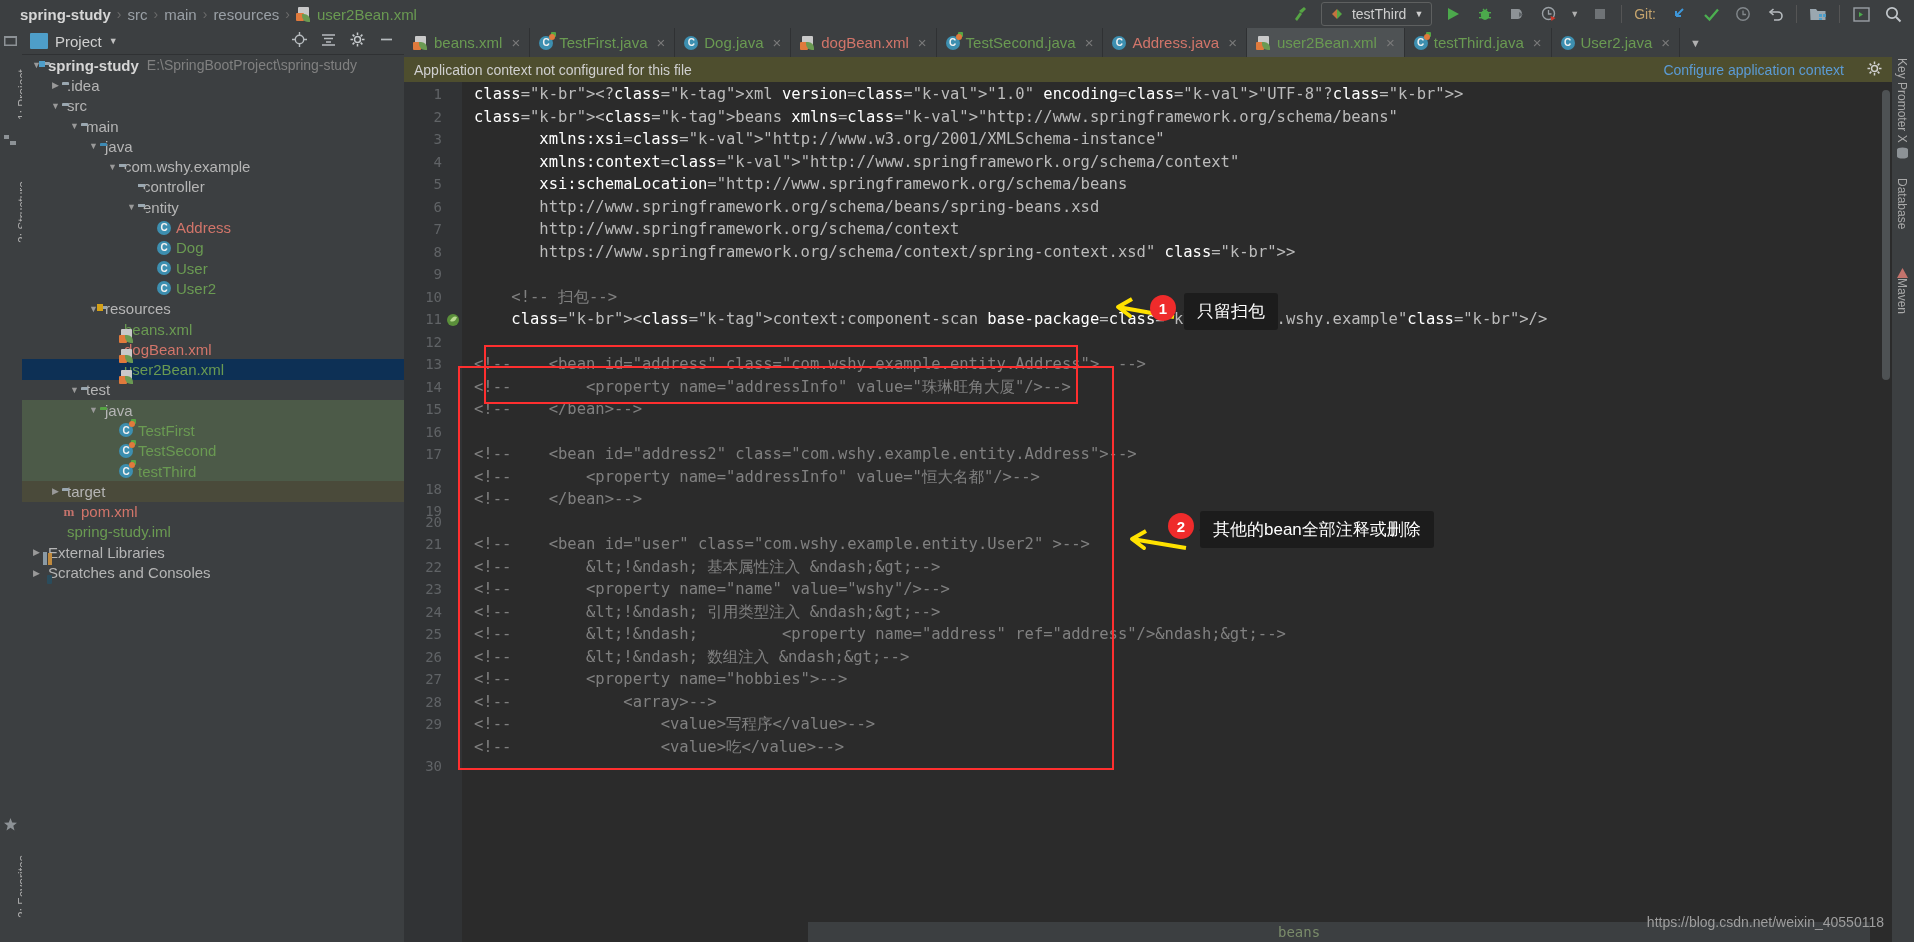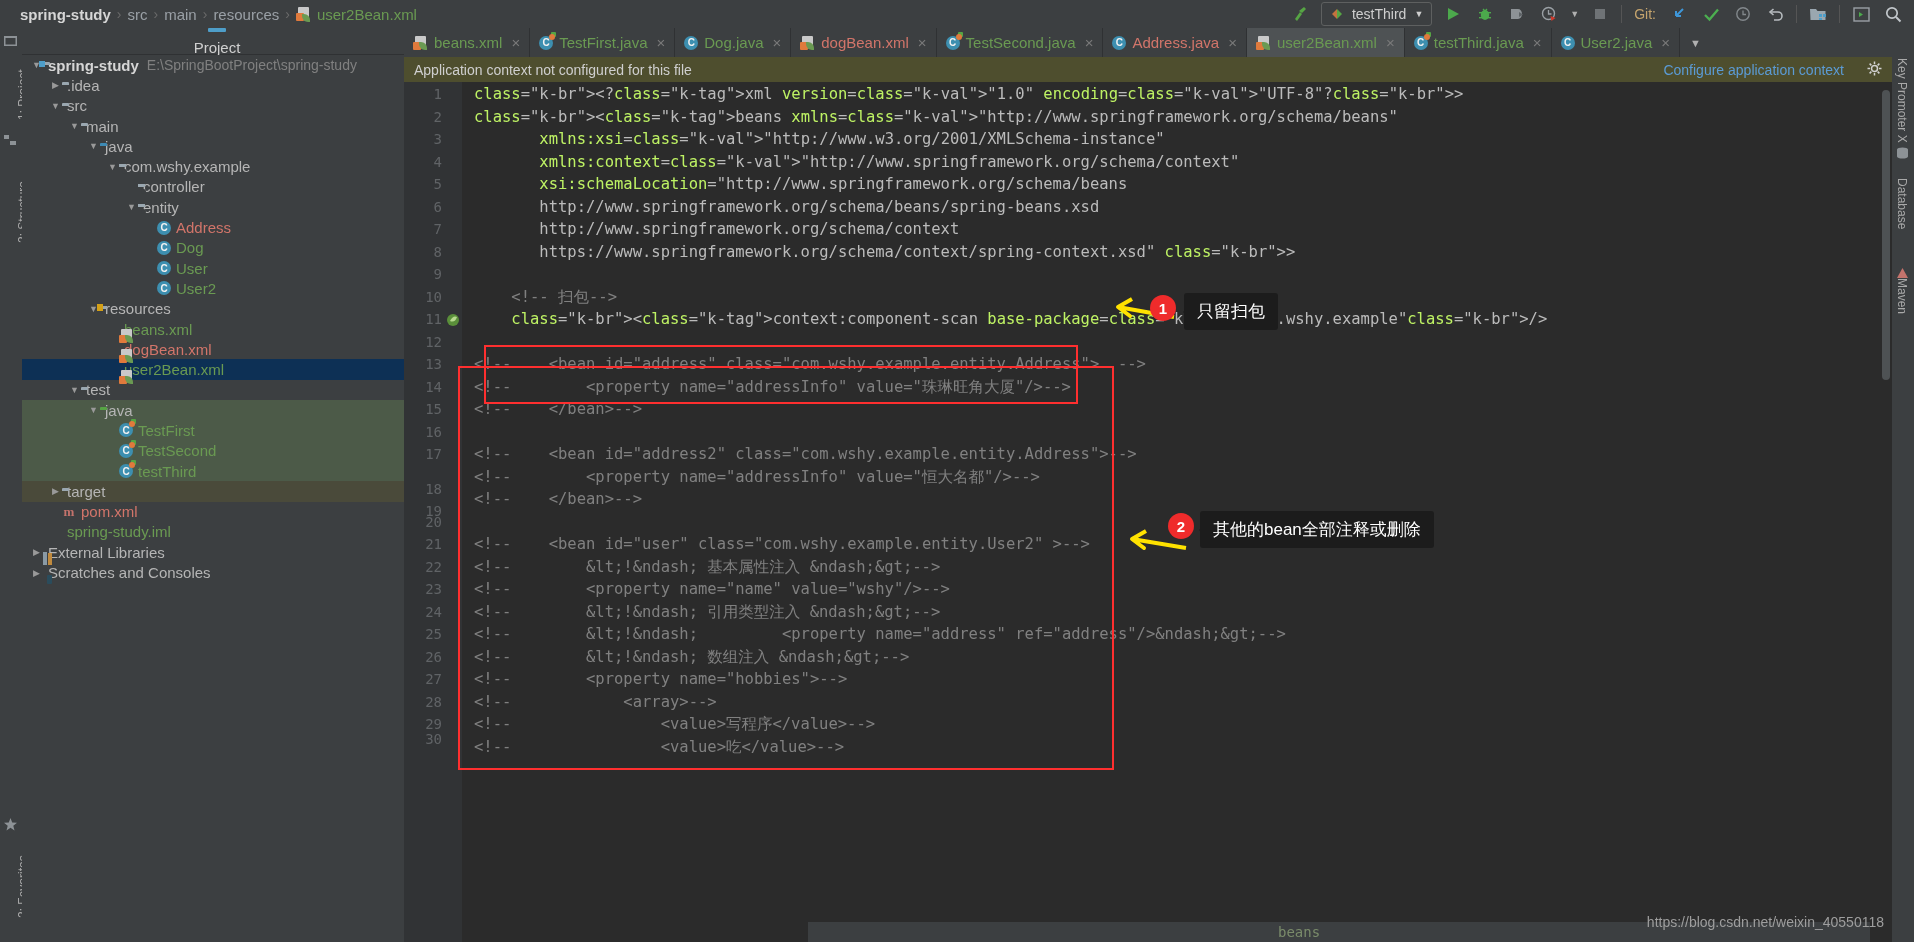--- a/index.html
+++ b/index.html
@@ -31,21 +31,21 @@
 
   
   .leftstrip{position:absolute;left:0;top:28px;width:22px;height:914px;background:#3c3f41;border-right:1px solid #2b2b2b;}
   .vtext{position:absolute;transform:rotate(-90deg);transform-origin:left top;white-space:nowrap;font-size:12px;color:#a9a9a9;}
 
   
   .rightstrip{position:absolute;right:0;top:28px;width:22px;height:914px;background:#3c3f41;border-left:1px solid #2b2b2b;}
 
   
   .projpanel{position:absolute;left:22px;top:28px;width:382px;height:914px;background:#3c3f41;}
-  .projhead{height:26px;display:flex;align-items:center;padding-left:8px;gap:7px;border-bottom:1px solid #2f3133;flex-direction:column;}
+  .projhead{height:26px;display:flex;align-items:center;padding-left:8px;gap:7px;border-bottom:1px solid #2f3133;}
   .projhead .ttl{font-size:15px;color:#d0d0d0;}
   .sqico{width:14px;height:12px;border:2px solid #4e9ec9;background:#4e9ec9;border-radius:1px;}
   .phicons{margin-left:auto;display:flex;align-items:center;gap:14px;padding-right:10px;}
   .tree{position:absolute;left:0;top:27px;width:382px;bottom:0;background:#3c3f41;overflow:hidden;}
   .row{height:20.3px;display:flex;align-items:center;font-size:15px;color:#b5b5b5;white-space:nowrap;}
   .row .arrow{width:13px;display:inline-block;text-align:center;font-size:9px;color:#999;flex:0 0 13px;}
   .ico{flex:0 0 auto;margin-right:5px;display:inline-block;position:relative;}
   .folder{width:15px;height:12px;background:#9aa7b0;border-radius:1px 2px 2px 2px;position:relative;}
   .folder:before{content:"";position:absolute;left:0;top:-3px;width:7px;height:3px;background:#9aa7b0;border-radius:1px 1px 0 0;}
   .folder.blue{background:#3e8ab4;}.folder.blue:before{background:#3e8ab4;}
@@ -89,21 +89,21 @@
 
   .notif{height:25px;background:#4e4e2e;display:flex;align-items:center;padding:0 10px;font-size:14px;color:#cfcfcf;}
   .notif .right{margin-left:auto;display:flex;align-items:center;gap:23px;}
   .notif a{color:#5b9bd5;text-decoration:none;}
 
   .codewrap{position:absolute;left:0;top:54px;right:0;bottom:0;background:#2b2b2b;display:flex;}
   .gutter{width:58px;background:#313335;position:relative;flex:0 0 58px;}
   .gutter .gn{position:absolute;right:20px;font-size:14px;color:#606366;font-family:"DejaVu Sans Mono",monospace;}
   .code{position:relative;flex:1;overflow:hidden;background:#2b2b2b;font-family:"DejaVu Sans Mono","Liberation Mono",monospace;font-size:15.5px;line-height:22.5px;white-space:pre;}
   .cl-line{position:absolute;left:12px;white-space:pre;}
-  .k-attr{color:#bef264;}
+  .k-attr{color:#ffffff;}
   .k-cmt{color:#808080;}
 
   .scrollv{position:absolute;right:0;top:54px;width:12px;bottom:0;background:#2b2b2b;}
   .scrollv .thumb{position:absolute;left:2px;top:8px;width:8px;height:290px;background:#4e5254;border-radius:4px;}
 
   
   .annbox{position:absolute;border:2px solid #ff2f2f;pointer-events:none;}
   .bubble{position:absolute;background:#1c1c1c;color:#fff;font-size:17px;padding:7px 13px;border-radius:3px;white-space:nowrap;}
   .bubble:before{content:"";position:absolute;left:-9px;top:50%;margin-top:-8px;border:8px solid transparent;border-right-color:#1c1c1c;}
   .numdot{position:absolute;width:26px;height:26px;border-radius:50%;background:#ef2b2b;color:#fff;font-size:15px;font-weight:bold;display:flex;align-items:center;justify-content:center;}
@@ -575,21 +575,21 @@
           <div class="gn" style="top: 431.5px;">20</div>
           <div class="gn" style="top: 454px;">21</div>
           <div class="gn" style="top: 476.5px;">22</div>
           <div class="gn" style="top: 499px;">23</div>
           <div class="gn" style="top: 521.5px;">24</div>
           <div class="gn" style="top: 544px;">25</div>
           <div class="gn" style="top: 566.5px;">26</div>
           <div class="gn" style="top: 589px;">27</div>
           <div class="gn" style="top: 611.5px;">28</div>
           <div class="gn" style="top: 634px;">29</div>
-          <div class="gn" style="top: 649px;">30</div>
+          <div class="gn" style="top: 676px;">30</div>
           <div style="position: absolute; right: 2px; top: 231px; width: 14px; height: 14px;"><svg width="14" height="14" viewBox="0 0 14 14">
               <circle cx="7" cy="7" r="6" fill="#5a8f3a"></circle>
               <path d="M4 8 Q7 2 11 4 Q9 10 4 8 Z" fill="#b7d98f"></path>
             </svg></div>
         </div>
       <div class="code" id="code"><div class="cl-line" style="top: 1px;"><span <span="" class="k-attr">class</span>="k-br"&gt;&lt;?<span <span="" class="k-attr">class</span>="k-tag"&gt;xml <span class="k-attr">version</span>=<span <span="" class="k-attr">class</span>="k-val"&gt;"1.0" <span class="k-attr">encoding</span>=<span <span="" class="k-attr">class</span>="k-val"&gt;"UTF-8"?<span <span="" class="k-attr">class</span>="k-br"&gt;&gt;</div><div class="cl-line" style="top: 23.5px;"><span <span="" class="k-attr">class</span>="k-br"&gt;&lt;<span <span="" class="k-attr">class</span>="k-tag"&gt;beans <span class="k-attr">xmlns</span>=<span <span="" class="k-attr">class</span>="k-val"&gt;"http://www.springframework.org/schema/beans"</div><div class="cl-line" style="top: 46px;">       <span class="k-attr">xmlns:xsi</span>=<span <span="" class="k-attr">class</span>="k-val"&gt;"http://www.w3.org/2001/XMLSchema-instance"</div><div class="cl-line" style="top: 68.5px;">       <span class="k-attr">xmlns:context</span>=<span <span="" class="k-attr">class</span>="k-val"&gt;"http://www.springframework.org/schema/context"</div><div class="cl-line" style="top: 91px;">       <span class="k-attr">xsi:schemaLocation</span>="http://www.springframework.org/schema/beans</div><div class="cl-line" style="top: 113.5px;">       http://www.springframework.org/schema/beans/spring-beans.xsd</div><div class="cl-line" style="top: 136px;">       http://www.springframework.org/schema/context</div><div class="cl-line" style="top: 158.5px;">       https://www.springframework.org/schema/context/spring-context.xsd" <span <span="" class="k-attr">class</span>="k-br"&gt;&gt;</div><div class="cl-line" style="top: 181px;"></div><div class="cl-line" style="top: 203.5px;"><span class="k-cmt">    &lt;!-- 扫包--&gt;</span></div><div class="cl-line" style="top: 226px;">    <span <span="" class="k-attr">class</span>="k-br"&gt;&lt;<span <span="" class="k-attr">class</span>="k-tag"&gt;context:component-scan <span class="k-attr">base-package</span>=<span <span="" class="k-attr">class</span>="k-val"&gt;"com.wshy.example"<span <span="" class="k-attr">class</span>="k-br"&gt;/&gt;</div><div class="cl-line" style="top: 248.5px;"></div><div class="cl-line" style="top: 271px;"><span class="k-cmt">&lt;!--    &lt;bean id="address" class="com.wshy.example.entity.Address"&gt;  --&gt;</span></div><div class="cl-line" style="top: 293.5px;"><span class="k-cmt">&lt;!--        &lt;property name="addressInfo" value="珠琳旺角大厦"/&gt;--&gt;</span></div><div class="cl-line" style="top: 316px;"><span class="k-cmt">&lt;!--    &lt;/bean&gt;--&gt;</span></div><div class="cl-line" style="top: 338.5px;"></div><div class="cl-line" style="top: 361px;"><span class="k-cmt">&lt;!--    &lt;bean id="address2" class="com.wshy.example.entity.Address"&gt;--&gt;</span></div><div class="cl-line" style="top: 383.5px;"><span class="k-cmt">&lt;!--        &lt;property name="addressInfo" value="恒大名都"/&gt;--&gt;</span></div><div class="cl-line" style="top: 406px;"><span class="k-cmt">&lt;!--    &lt;/bean&gt;--&gt;</span></div><div class="cl-line" style="top: 428.5px;"></div><div class="cl-line" style="top: 451px;"><span class="k-cmt">&lt;!--    &lt;bean id="user" class="com.wshy.example.entity.User2" &gt;--&gt;</span></div><div class="cl-line" style="top: 473.5px;"><span class="k-cmt">&lt;!--        &amp;lt;!&amp;ndash; 基本属性注入 &amp;ndash;&amp;gt;--&gt;</span></div><div class="cl-line" style="top: 496px;"><span class="k-cmt">&lt;!--        &lt;property name="name" value="wshy"/&gt;--&gt;</span></div><div class="cl-line" style="top: 518.5px;"><span class="k-cmt">&lt;!--        &amp;lt;!&amp;ndash; 引用类型注入 &amp;ndash;&amp;gt;--&gt;</span></div><div class="cl-line" style="top: 541px;"><span class="k-cmt">&lt;!--        &amp;lt;!&amp;ndash;         &lt;property name="address" ref="address"/&gt;&amp;ndash;&amp;gt;--&gt;</span></div><div class="cl-line" style="top: 563.5px;"><span class="k-cmt">&lt;!--        &amp;lt;!&amp;ndash; 数组注入 &amp;ndash;&amp;gt;--&gt;</span></div><div class="cl-line" style="top: 586px;"><span class="k-cmt">&lt;!--        &lt;property name="hobbies"&gt;--&gt;</span></div><div class="cl-line" style="top: 608.5px;"><span class="k-cmt">&lt;!--            &lt;array&gt;--&gt;</span></div><div class="cl-line" style="top: 631px;"><span class="k-cmt">&lt;!--                &lt;value&gt;写程序&lt;/value&gt;--&gt;</span></div><div class="cl-line" style="top: 653.5px;"><span class="k-cmt">&lt;!--                &lt;value&gt;吃&lt;/value&gt;--&gt;</span></div></div>
     </div>
 
     <div class="scrollv">
       <div class="thumb"></div>

